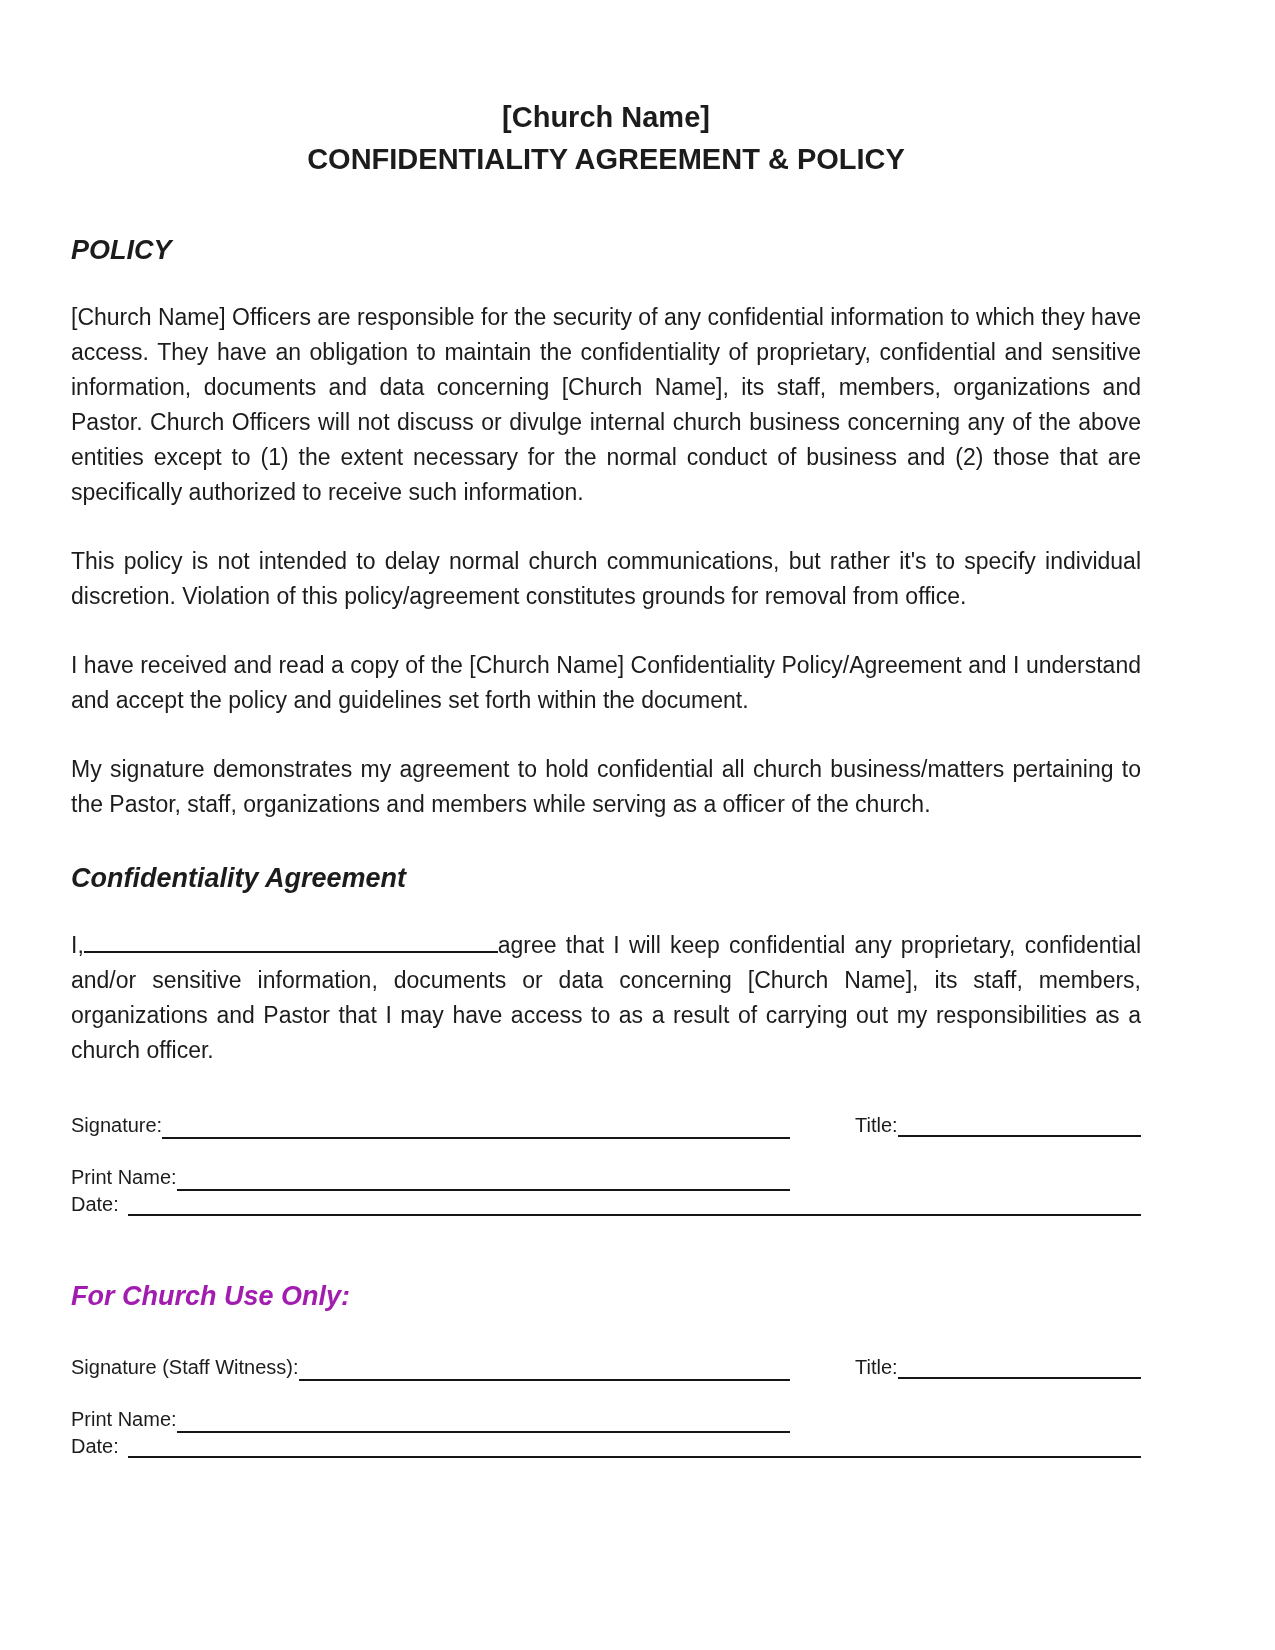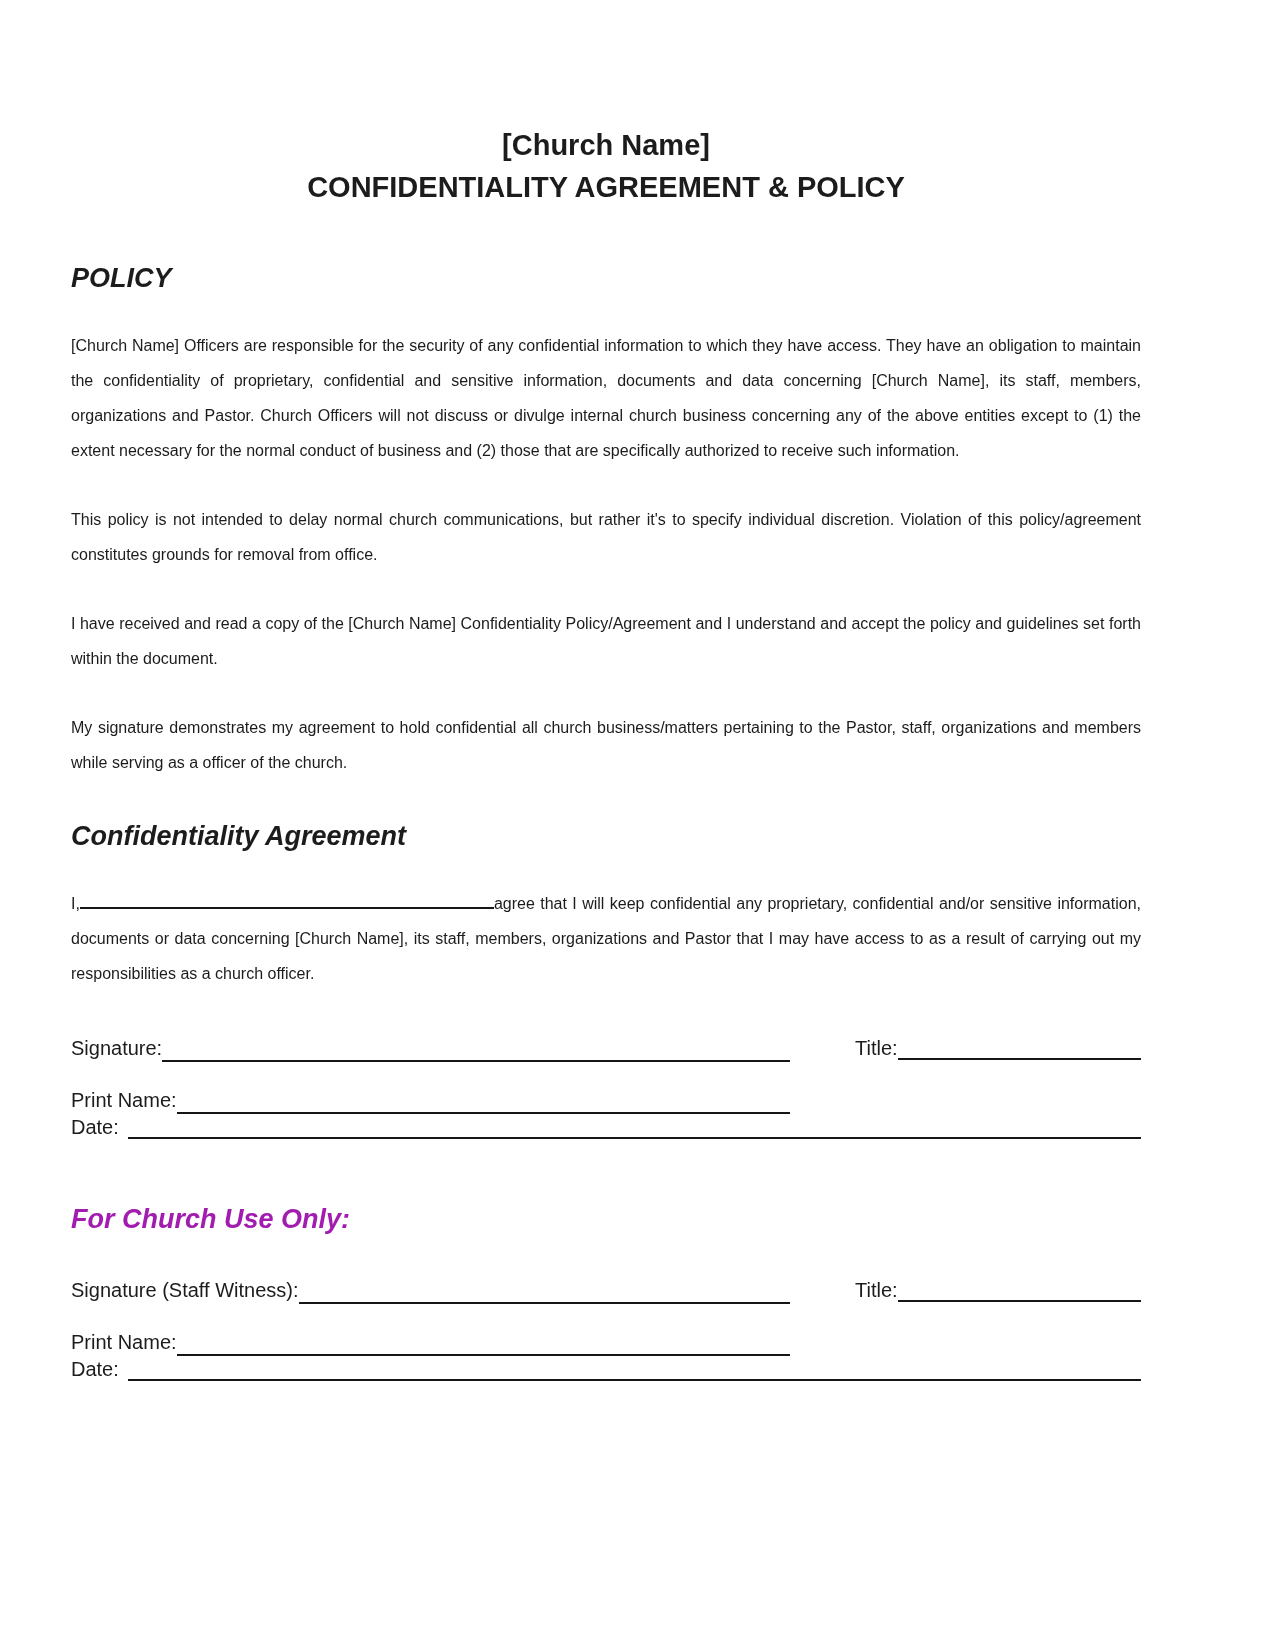--- a/index.html
+++ b/index.html
@@ -17,21 +17,20 @@
   }
 
   .doc {
     padding: 96px 134px 60px 71px;
   }
 
   
   .title-block {
     text-align: center;
     margin-bottom: 56px;
-    margin-top: 28px;
   }
   .title-line {
     font-size: 29px;
     font-weight: bold;
     line-height: 42px;
   }
 
   
   .section-heading {
     font-size: 27px;
@@ -42,21 +41,21 @@
   }
   .section-heading.agreement { margin-top: 42px; }
   .section-heading.church-use {
     color: #a21caf;
     margin-top: 64px;
     margin-bottom: 44px;
   }
 
   
   p.body {
-    font-size: 16px;
+    font-size: 23px;
     line-height: 35px;
     text-align: justify;
     margin: 0 0 34px 0;
   }
   p.body.last-of-group { margin-bottom: 0; }
 
   
   .inline-blank {
     display: inline-block;
     width: 414px;

